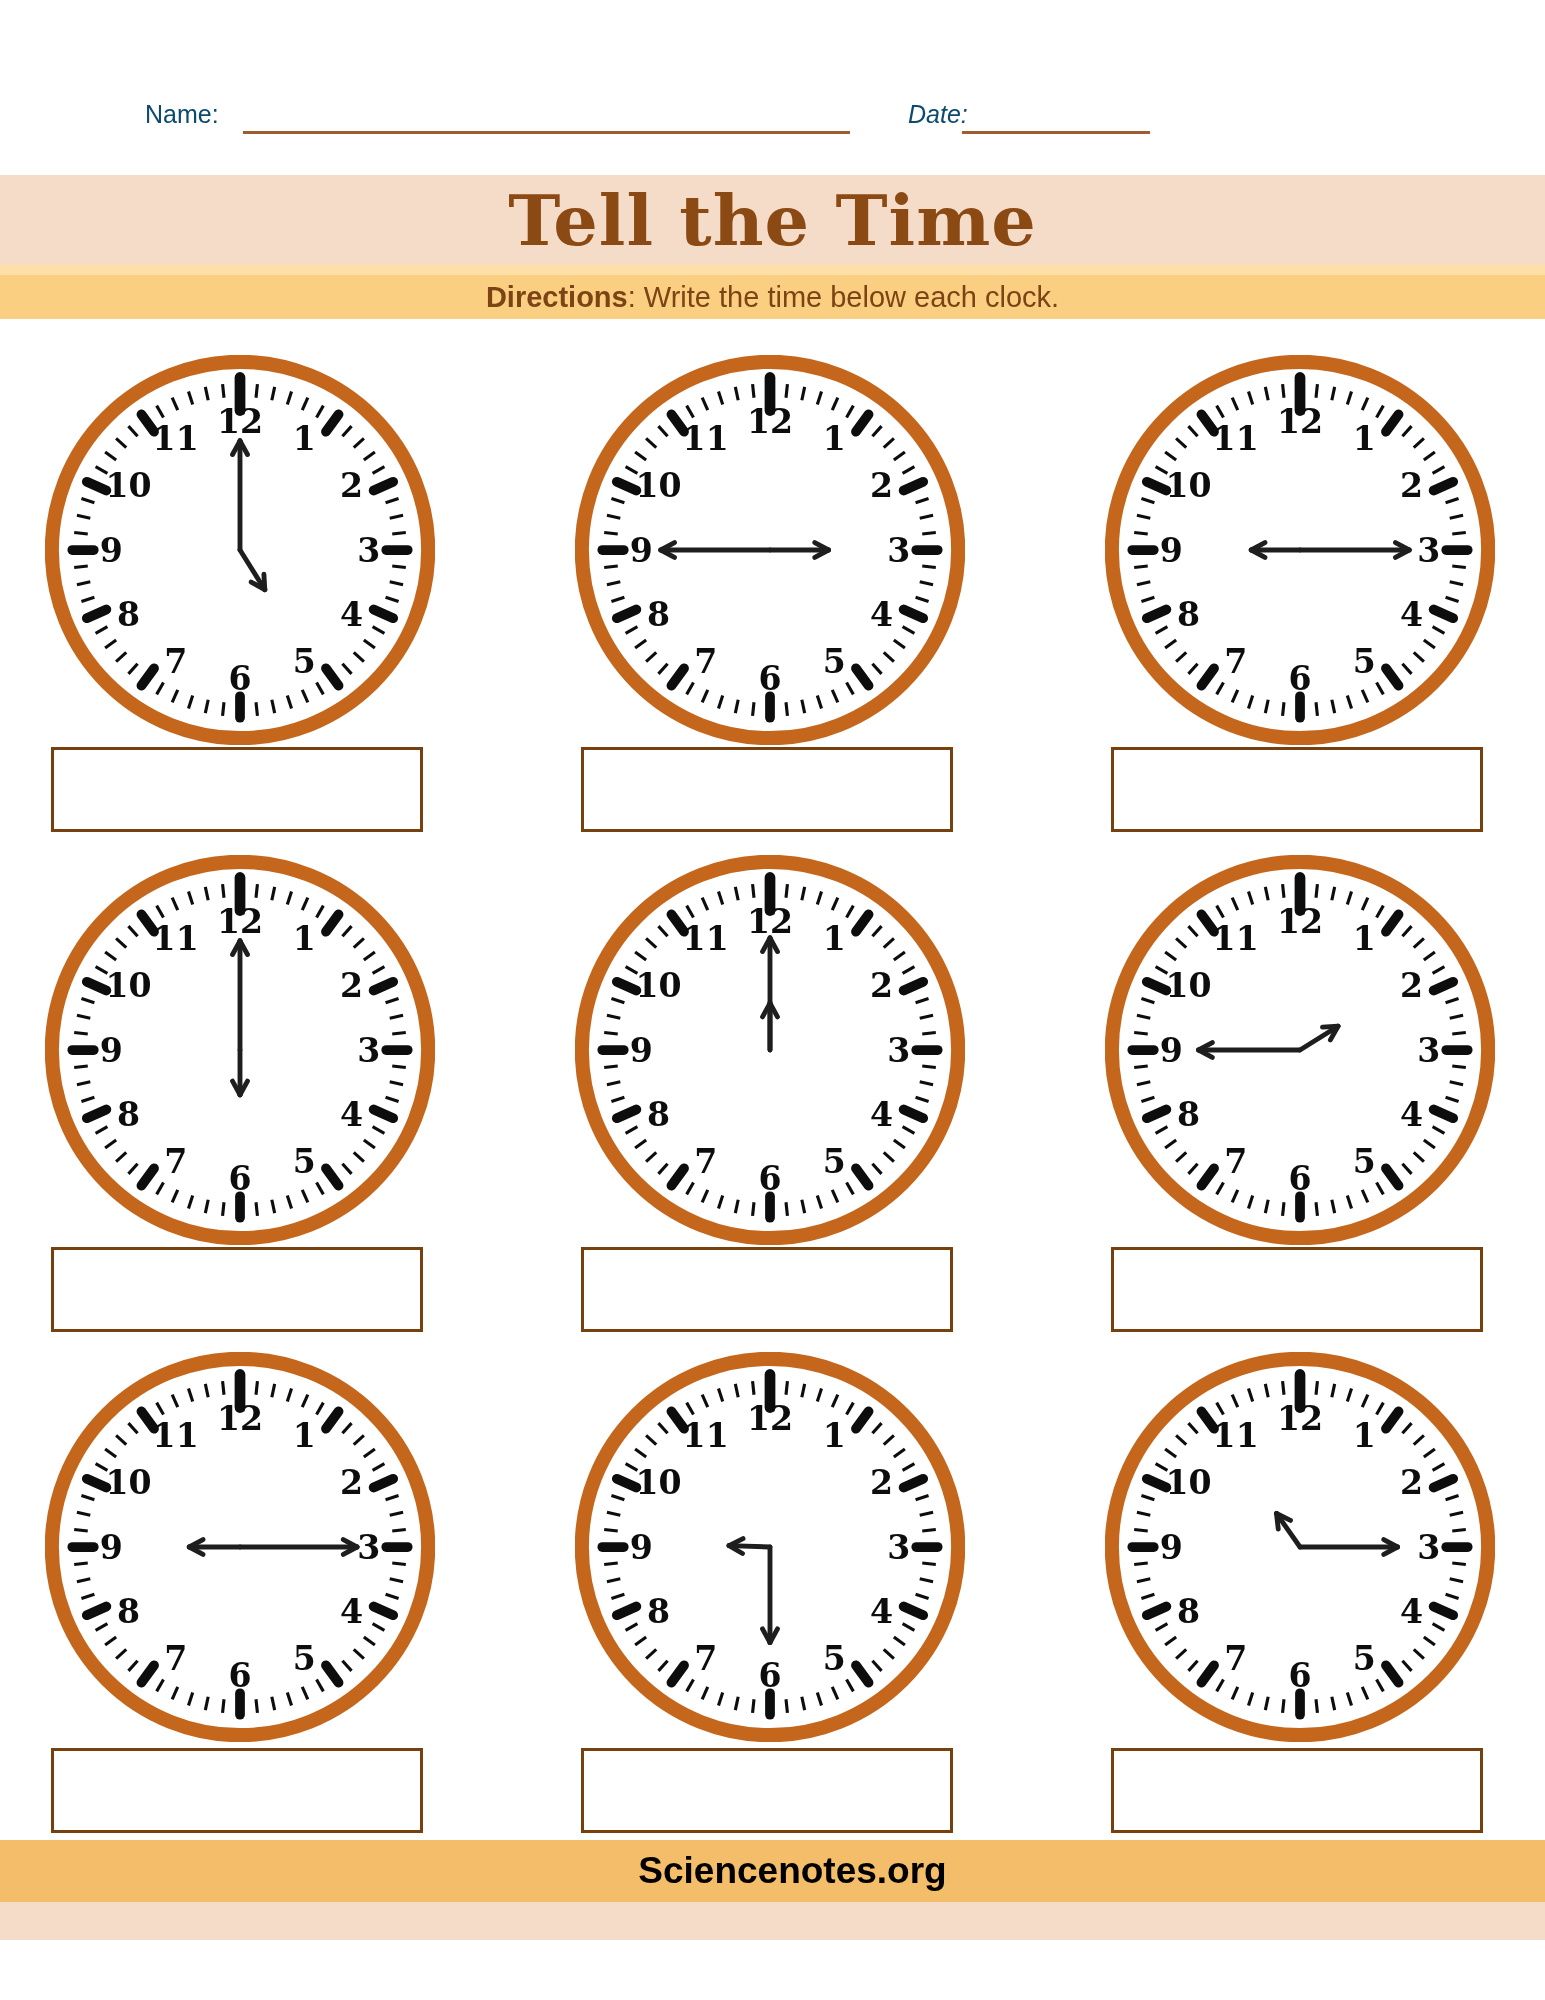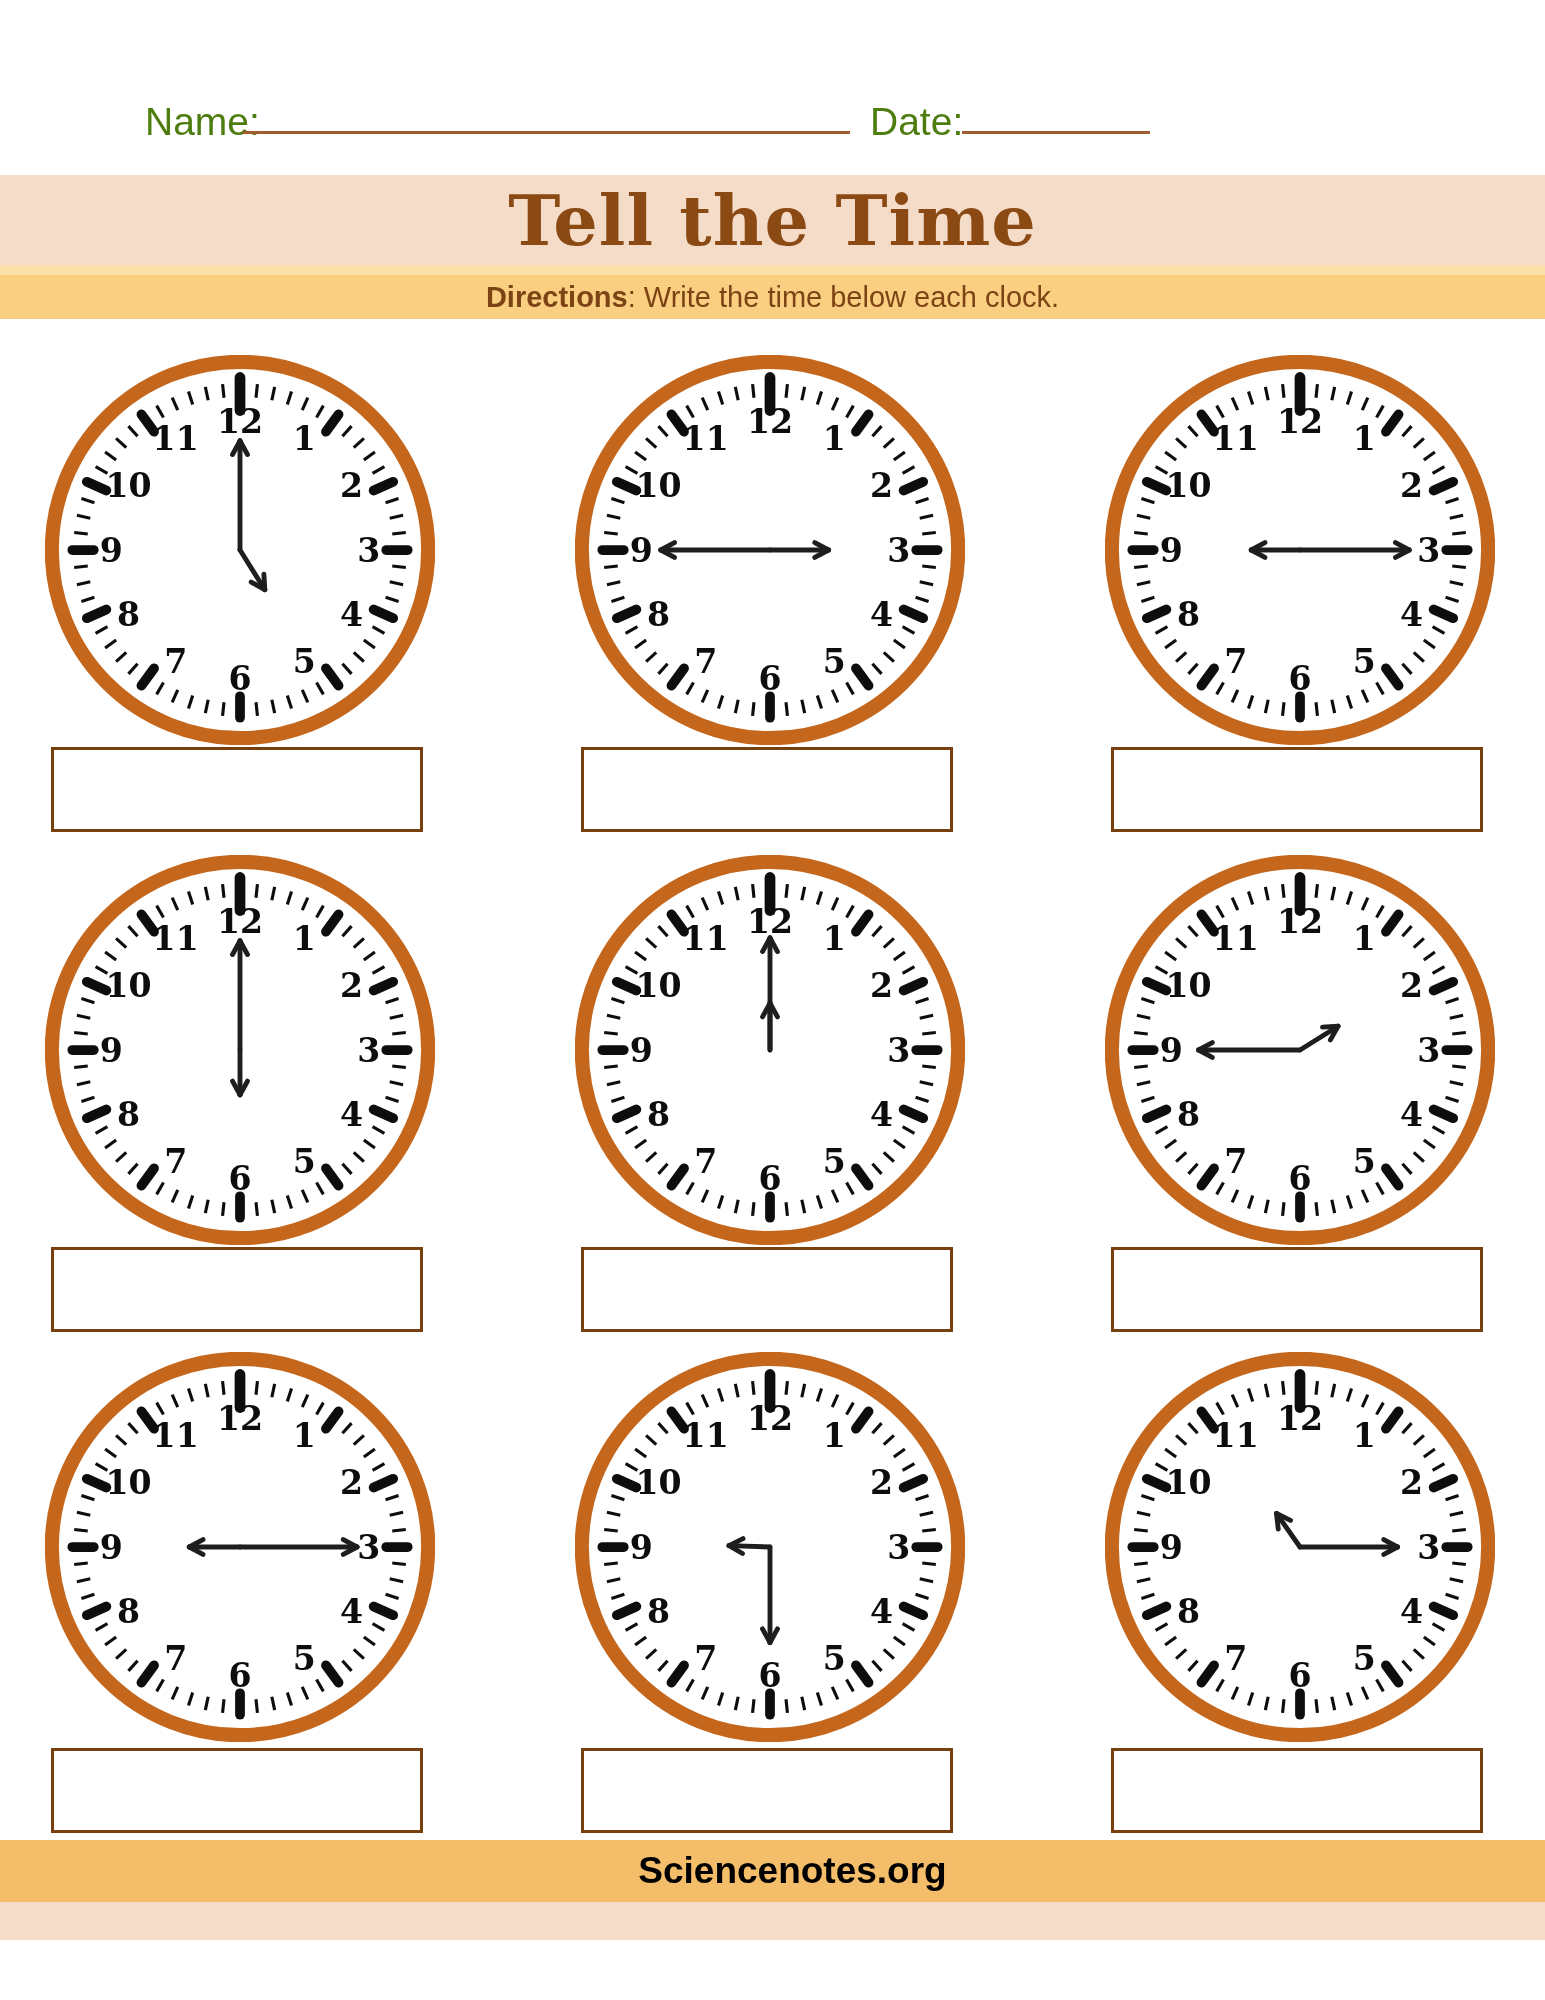--- a/index.html
+++ b/index.html
@@ -1,22 +1,22 @@
 <!DOCTYPE html>
 <html><head>
 <meta charset="utf-8">
 <style>
   html,body{margin:0;padding:0;background:#ffffff;}
   .page{position:relative;width:1545px;height:2000px;background:#ffffff;overflow:hidden;
         font-family:"Liberation Sans",sans-serif;}
 
   
-  .hdr-label{position:absolute;font-size:39px;color:#4d7c0f;font-weight:400;}
+  .hdr-label{position:absolute;font-size:25px;color:#0c4a6e;font-weight:400;}
   .name-label{left:145px;top:100px;}
-  .date-label{left:870px;top:100px;}
+  .date-label{left:908px;top:100px;font-style:italic;}
   .hdr-line{position:absolute;height:0;border-bottom:3px solid #A05B2E;}
   .name-line{left:243px;top:131px;width:607px;}
   .date-line{left:962px;top:131px;width:188px;}
 
   
   .title-band{position:absolute;left:0;top:175px;width:1545px;height:90px;background:#F5DCC9;}
   .title-text{width:100%;text-align:center;font-family:"DejaVu Serif",serif;font-weight:700;
               font-size:70px;line-height:92px;color:#8B4A13;letter-spacing:1px;}
   .dir-strip{position:absolute;left:0;top:265px;width:1545px;height:10px;background:#FDE0A8;}
   .dir-band{position:absolute;left:0;top:275px;width:1545px;height:44px;background:#FBCF81;}

